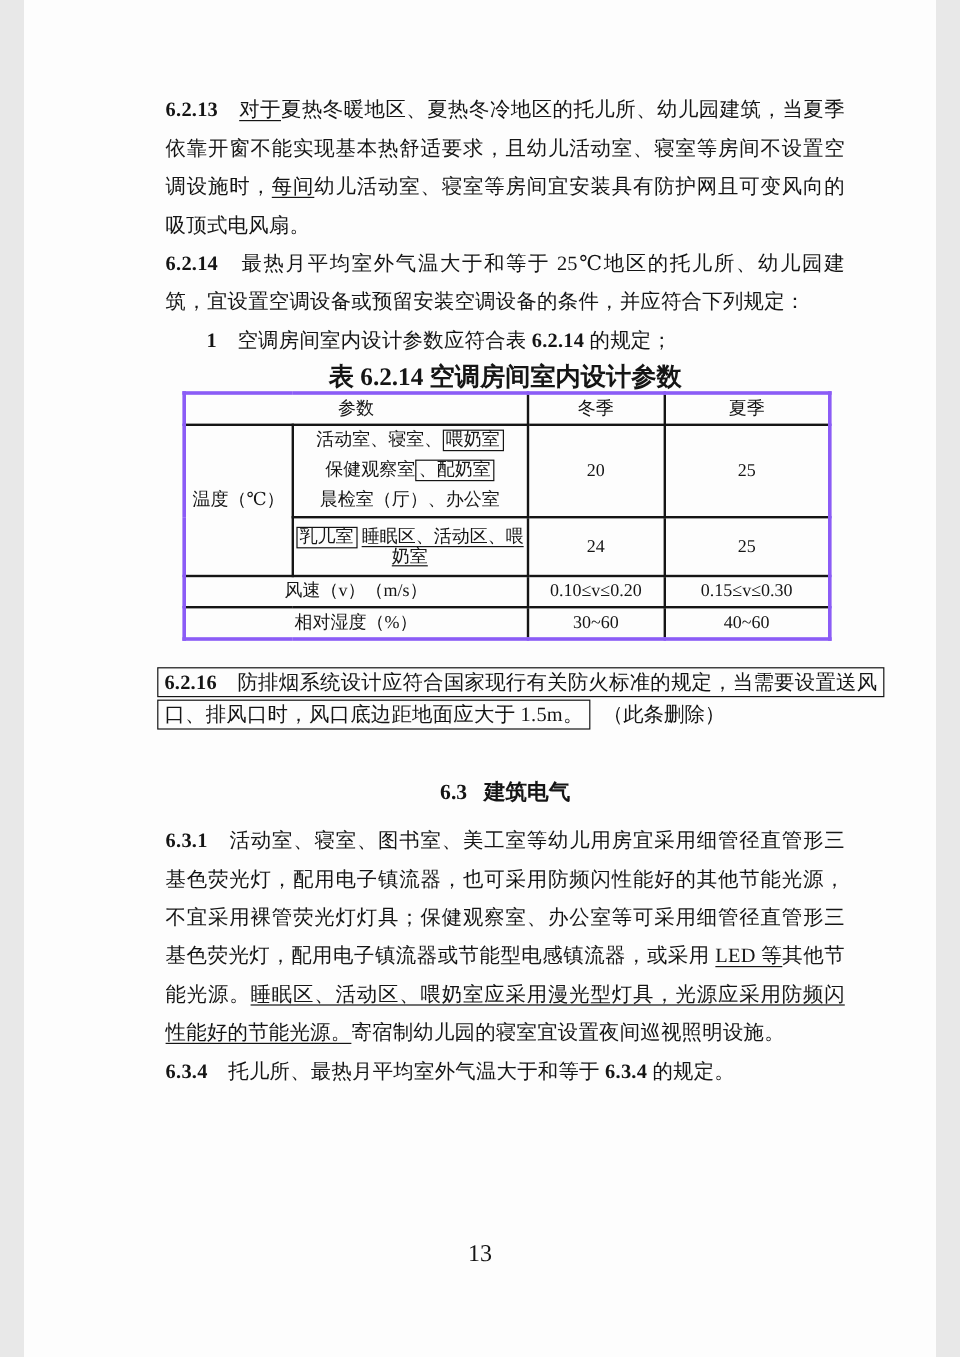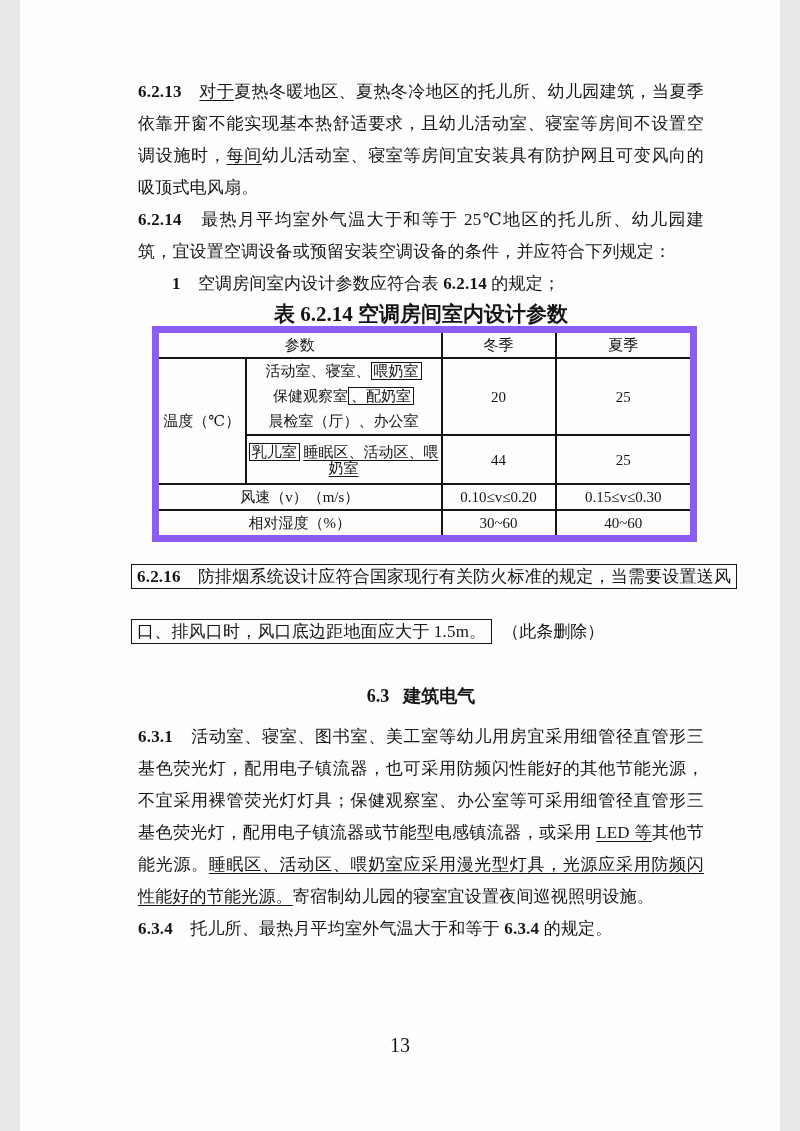--- a/index.html
+++ b/index.html
@@ -29,21 +29,21 @@
   .r-u{ text-decoration:underline; text-underline-offset:3px; text-decoration-thickness:1px; }
   .r-box{ border:1px solid #151515; padding:0 2px; }
   
   .tbl-caption{
     width:538px; margin:4px 0 0 14px;
     font-size:21px; font-weight:bold; text-align:center; line-height:20px;
   }
   table.params{
     margin:2px 0 0 14px;
     border-collapse:collapse;
-    border:7px solid #8b5cf6;
+    border:3px solid #8b5cf6;
     table-layout:fixed;
     width:538px;
     font-size:15px;
     padding-left:17px;
   }
   table.params td{
     border:2px solid #151515;
     text-align:center;
     vertical-align:middle;
     padding:0 2px;
@@ -59,21 +59,21 @@
   .del-wrap{ margin-top:22px; }
   .del-box{
     display:inline-block;
     border:1.5px solid #151515;
     padding:1px 5px;
     margin-left:-7px;
     font-size:17px;
     line-height:21px;
     white-space:nowrap;
   }
-  .del-line2{ margin-top:30px; }
+  .del-line2{ margin-top:2px; }
   .del-note{ font-size:17px; margin-left:10px; }
   
   .sec-heading{
     margin-top:42px;
     text-align:center;
     font-size:18px;
     font-weight:bold;
     line-height:20px;
   }
   .sec-heading .sec-num{ margin-right:14px; }
@@ -117,21 +117,21 @@
           <td class="roomlines">
             <div><span>活动室、寝室、</span><span class="r-box">喂奶室</span></div>
             <div><span>保健观察室</span><span class="r-box">、配奶室</span></div>
             <div><span>晨检室（厅）、办公室</span></div>
           </td>
           <td>20</td>
           <td>25</td>
         </tr>
         <tr class="trowB">
           <td class="roomlines"><span class="r-box">乳儿室</span><span> </span><span class="r-u">睡眠区、活动区、喂奶室</span></td>
-          <td>44</td>
+          <td>24</td>
           <td>25</td>
         </tr>
         <tr class="tsmall">
           <td colspan="2">风速（v）（m/s）</td>
           <td>0.10≤v≤0.20</td>
           <td>0.15≤v≤0.30</td>
         </tr>
         <tr class="tsmall">
           <td colspan="2">相对湿度（%）</td>
           <td>30~60</td>

